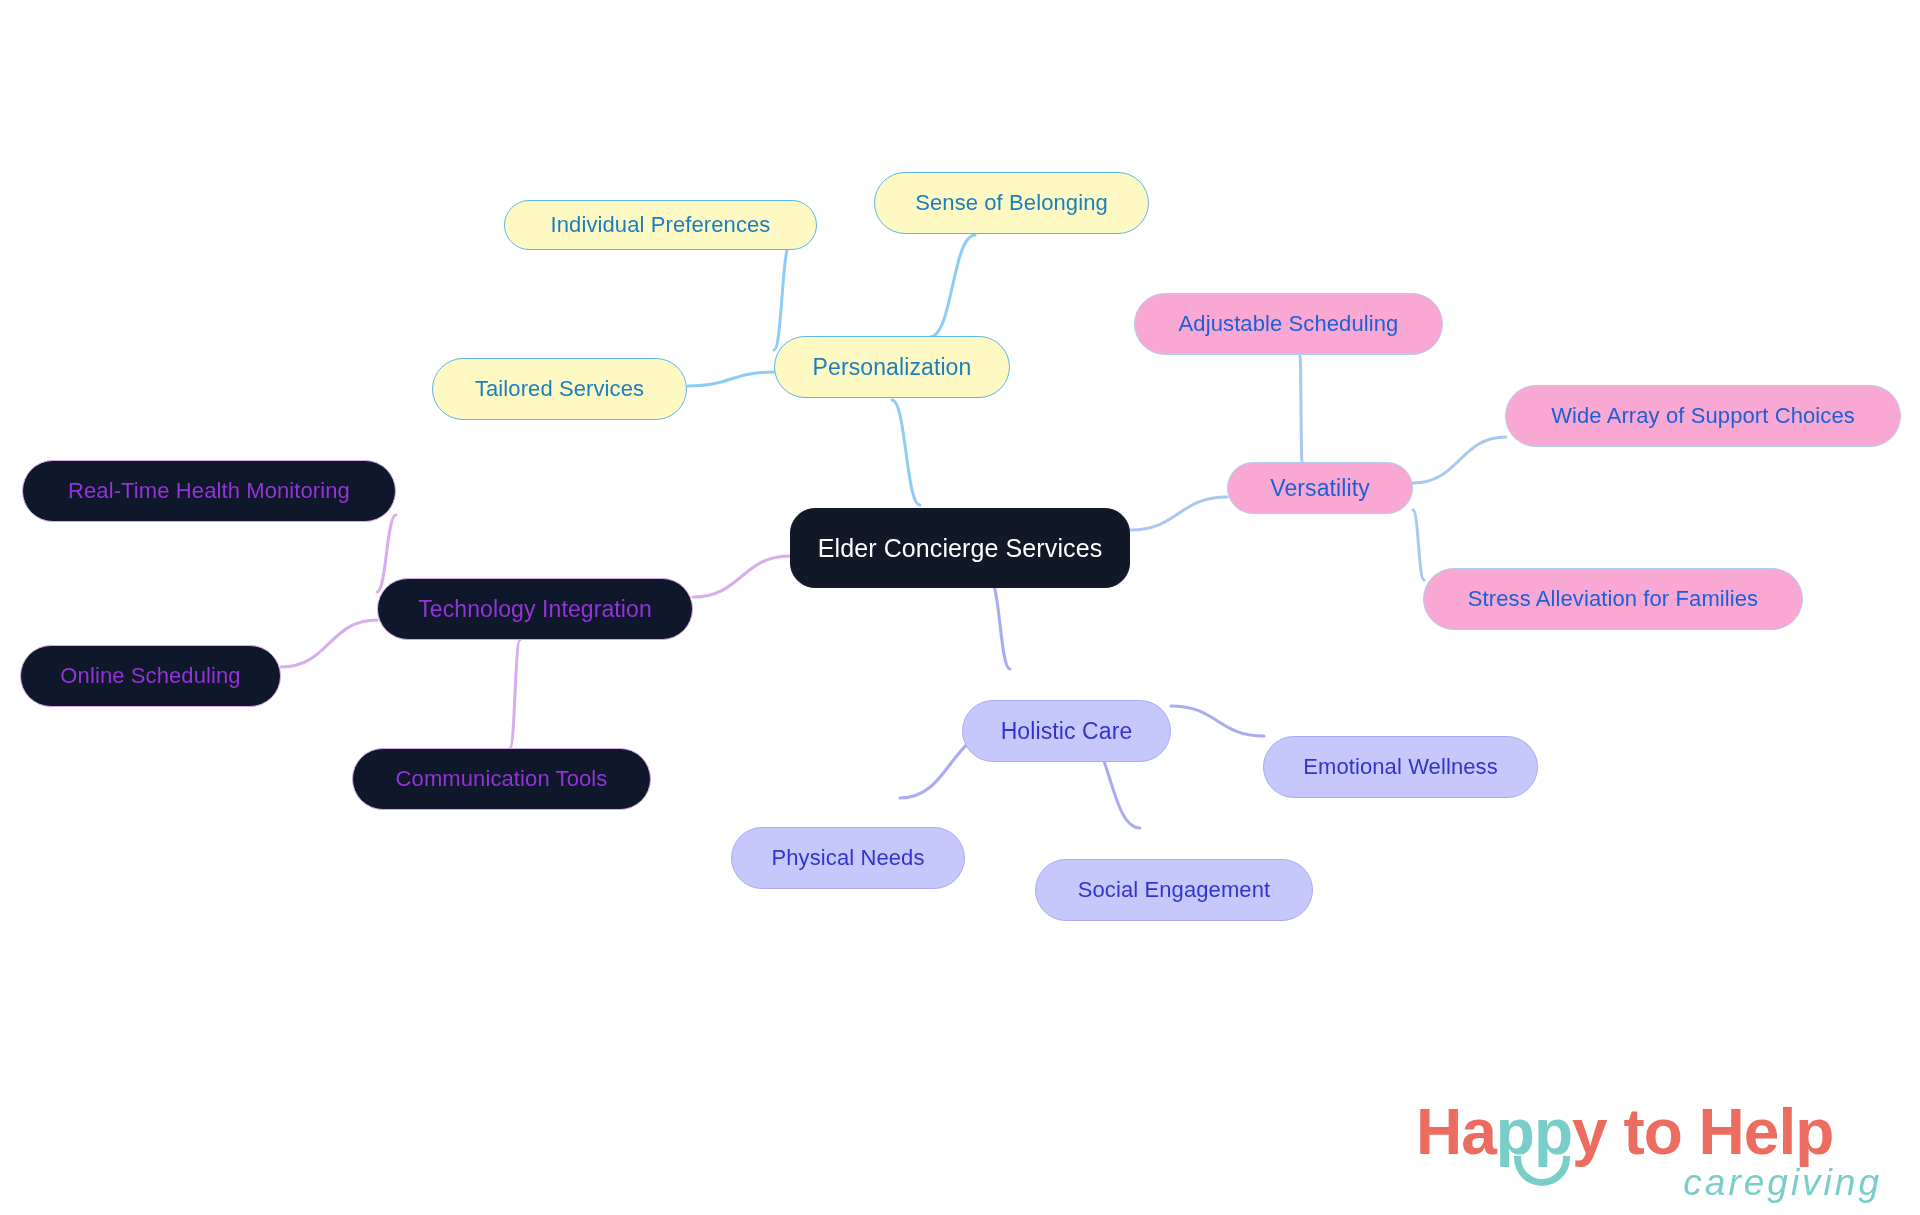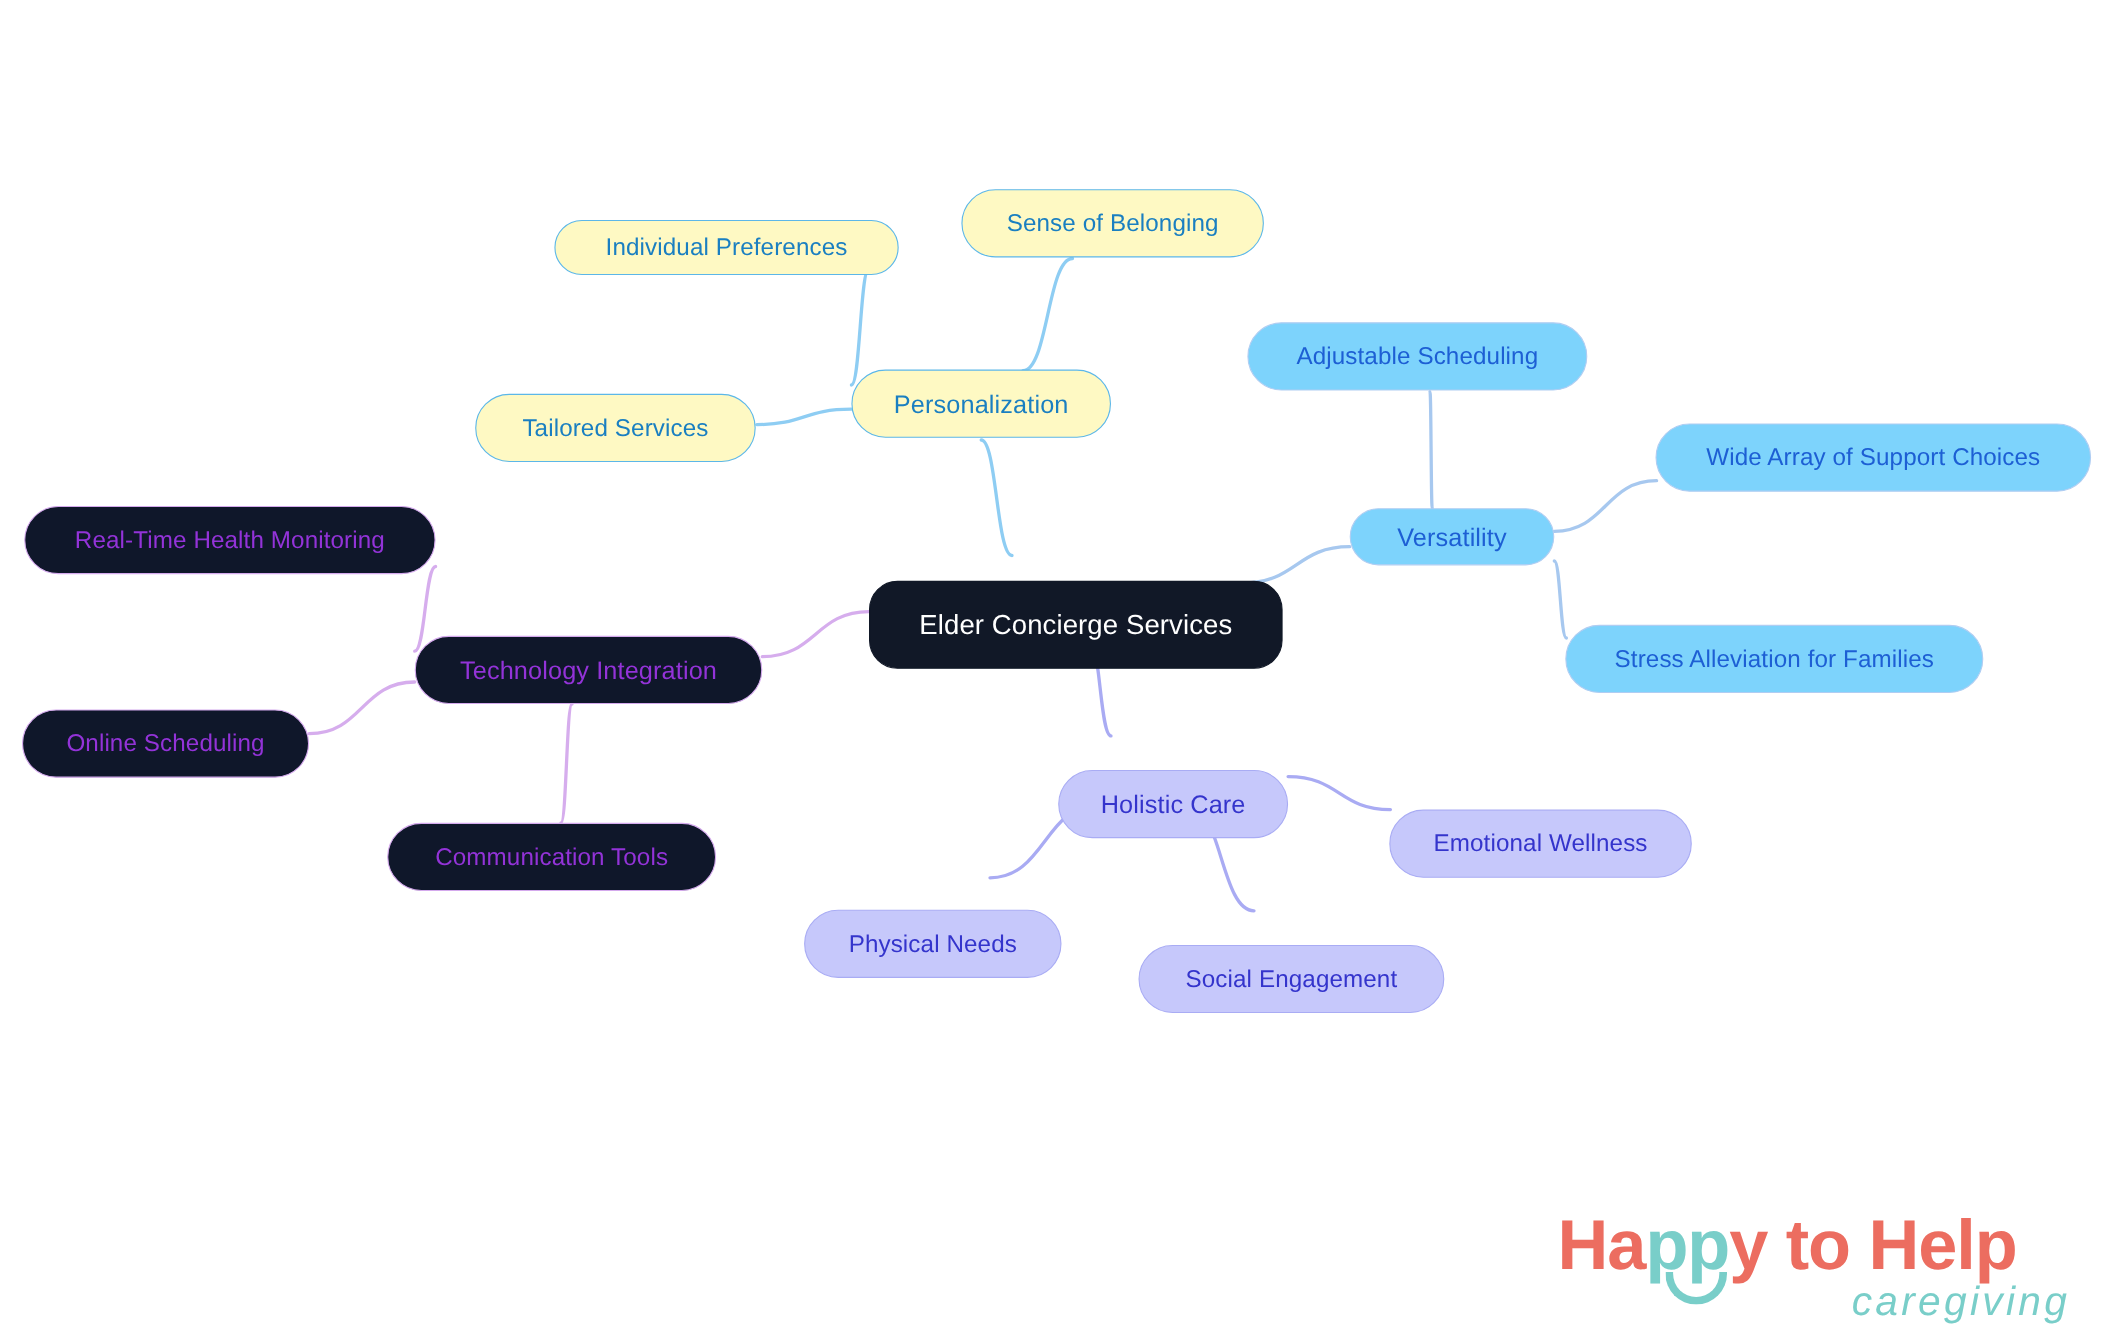--- a/index.html
+++ b/index.html
@@ -47,21 +47,21 @@
     color: #ffffff;
     font-size: 25px;
     border-radius: 26px;
   }
   .node.c-blue {
     background: #fef9c3;
     border-color: #5cb7e8;
     color: #1a7fc1;
   }
   .node.c-paleblue {
-    background: #7dd3fc;
+    background: #f9a8d4;
     border-color: #b0cdf2;
     color: #1d5fd4;
   }
   .node.c-indigo {
     background: #c6c8fb;
     border-color: #a9acf4;
     color: #3434cc;
     margin-top: 31px;
   }
   .node.c-lavender {
@@ -131,21 +131,21 @@
       <path d="M 1171 706 C 1217.5 706 1217.5 736 1264 736" fill="none" stroke="#a9abf3" stroke-width="3" stroke-linecap="round"></path>
       <path d="M 1000 731 C 950 731 950 798 900 798" fill="none" stroke="#a9abf3" stroke-width="3" stroke-linecap="round"></path>
       <path d="M 1080 731 C 1110 731 1110 828 1140 828" fill="none" stroke="#a9abf3" stroke-width="3" stroke-linecap="round"></path>
       <path d="M 790 556 C 741.5 556 741.5 597 693 597" fill="none" stroke="#d6aded" stroke-width="3" stroke-linecap="round"></path>
       <path d="M 377 592 C 386.5 592 386.5 515 396 515" fill="none" stroke="#d6aded" stroke-width="3" stroke-linecap="round"></path>
       <path d="M 377 620 C 329 620 329 667 281 667" fill="none" stroke="#d6aded" stroke-width="3" stroke-linecap="round"></path>
       <path d="M 520 640 C 515 640 515 748 510 748" fill="none" stroke="#d6aded" stroke-width="3" stroke-linecap="round"></path>
     </svg>
 
   <div id="nodes">
-      <div class="node root" style="left: 790px; top: 528px; width: 376px; height: 80px;">Elder Concierge Services</div>
+      <div class="node root" style="left: 790px; top: 508px; width: 340px; height: 80px; border-radius: 25px;">Elder Concierge Services</div>
       <div class="node lvl1 c-blue" style="left: 774px; top: 336px; width: 236px; height: 62px;">Personalization</div>
       <div class="node lvl2 c-blue" style="left: 504px; top: 200px; width: 313px; height: 50px; text-align: center;">Individual Preferences</div>
       <div class="node lvl2 c-blue" style="left: 874px; top: 172px; width: 275px; height: 62px;">Sense of Belonging</div>
       <div class="node lvl2 c-blue" style="left: 432px; top: 358px; width: 255px; height: 62px;">Tailored Services</div>
       <div class="node lvl1 c-paleblue" style="left: 1227px; top: 462px; width: 186px; height: 52px;">Versatility</div>
       <div class="node lvl2 c-paleblue" style="left: 1134px; top: 293px; width: 309px; height: 62px;">Adjustable Scheduling</div>
       <div class="node lvl2 c-paleblue" style="left: 1505px; top: 385px; width: 396px; height: 62px;">Wide Array of Support Choices</div>
       <div class="node lvl2 c-paleblue" style="left: 1423px; top: 568px; width: 380px; height: 62px;">Stress Alleviation for Families</div>
       <div class="node lvl1 c-indigo" style="left: 962px; top: 669px; width: 209px; height: 62px;">Holistic Care</div>
       <div class="node lvl2 c-indigo" style="left: 1263px; top: 705px; width: 275px; height: 62px;">Emotional Wellness</div>

